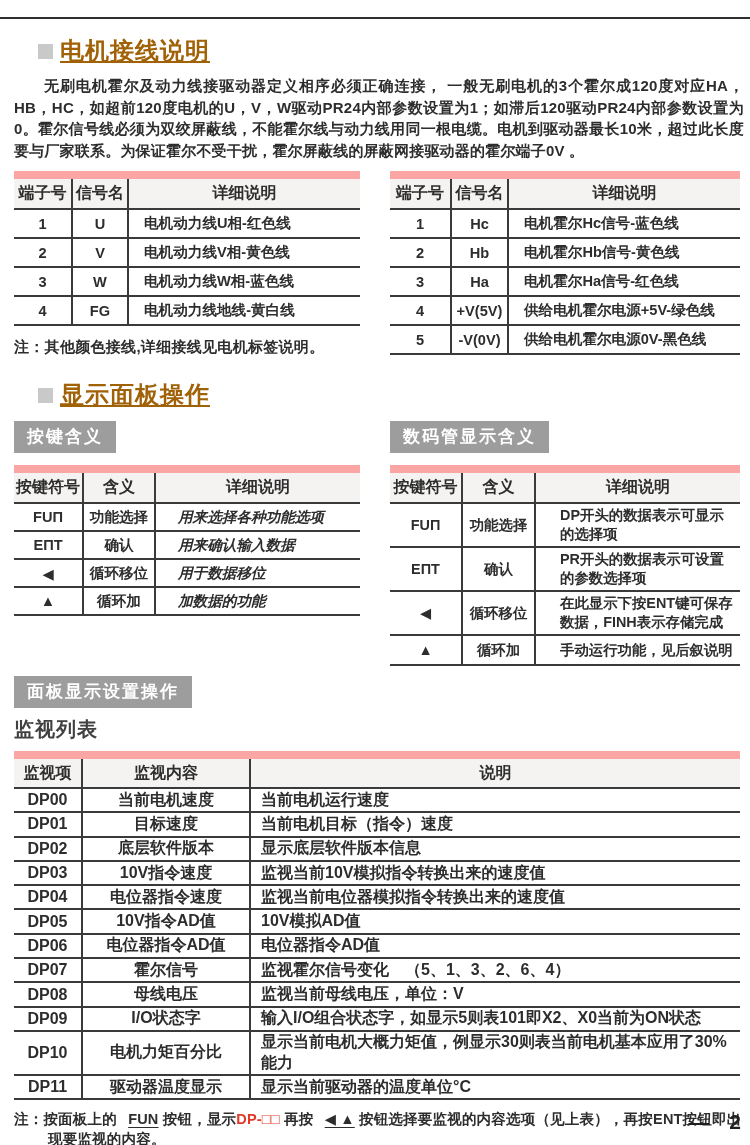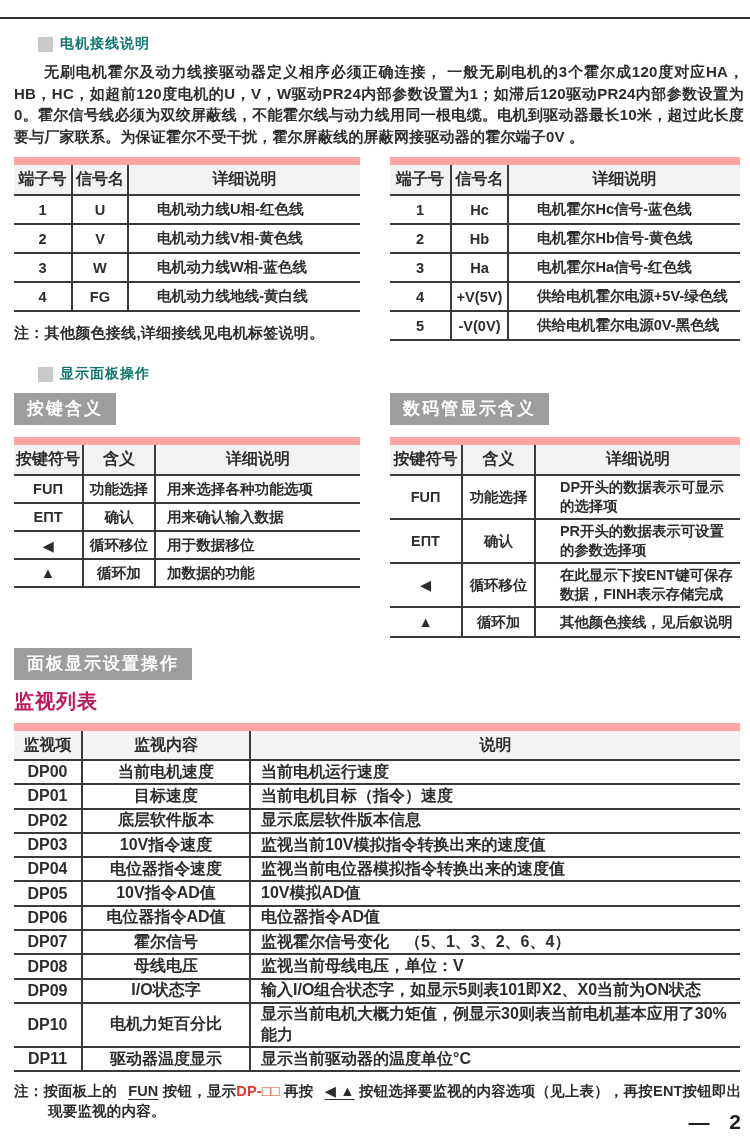--- a/index.html
+++ b/index.html
@@ -9,21 +9,21 @@
     height: 1145px;
     overflow: hidden;
     font-family: "Liberation Sans", "DejaVu Sans", sans-serif;
     color: #2d2d2d;
     font-weight: bold;
   }
   .top-rule { margin-top: 17px; border-top: 2.5px solid #2f2f2f; width: 750px; }
 
   .section-title { display: flex; align-items: center; margin: 16px 0 0 38px; }
   .bullet { width: 15px; height: 15px; background: #c9c9c9; margin-right: 7px; flex: 0 0 auto; }
-  .section-title h1 { font-size: 14px; letter-spacing: 1px; color: #0f766e; }
+  .section-title h1 { font-size: 24px; letter-spacing: 1px; color: #a16207; text-decoration: underline; }
 
   .intro {
     margin: 8px 6px 0 14px;
     font-size: 15px;
     line-height: 21.5px;
     text-align: justify;
     text-indent: 2em;
     letter-spacing: 0.2px;
   }
 
@@ -31,24 +31,24 @@
   .col-left  { width: 346px; }
   .col-right { width: 350px; }
 
   table { border-collapse: collapse; table-layout: fixed; width: 100%; border-top: 8px solid #fca5a5; }
   th, td { border-bottom: 2px solid #3a3a3a; font-weight: bold; }
   th:not(:last-child), td:not(:last-child) { border-right: 2px solid #3a3a3a; }
   thead th { background: #f4f3f1; font-size: 16px; height: 34px; text-align: center; }
   tbody td { font-size: 14.6px; text-align: center; }
 
   .t-wiring tbody td { height: 29px; }
-  .t-wiring td.desc, .t-keys td.desc, .t-mon td.desc { text-align: left; padding-left: 28px; }
+  .t-wiring td.desc, .t-keys td.desc, .t-mon td.desc { text-align: left; padding-left: 15px; }
 
   .t-keys tbody td { height: 28px; }
-  .t-keys td.desc { padding-left: 11px; }
+  .t-keys td.desc { padding-left: 22px; font-style: italic; }
   .t-disp tbody td { font-size: 14.4px; }
   .t-disp tbody tr.tall td { height: 43px; }
   .t-disp tbody tr.short td { height: 30px; }
   .t-disp td.desc { text-align: left; padding: 2px 4px 2px 24px; line-height: 19px; }
 
   .t-mon { margin: 8px 0 0 0; }
   .t-mon thead th { height: 33px; }
   .t-mon tbody td { height: 24.3px; font-size: 16px; }
   .t-mon td.desc { padding-left: 10px; }
 
@@ -60,21 +60,21 @@
     color: #ffffff;
     font-size: 17px;
     font-weight: bold;
     letter-spacing: 2px;
     padding: 4px 13px 5px 13px;
   }
   .badge-row { display: flex; justify-content: flex-start; margin: 10px 0 0 14px; }
   .badge-row .slot-l { width: 376px; }
   .panel-badge-wrap { margin: 10px 0 0 14px; }
 
-  .monitor-title { margin: 8px 0 0 14px; font-size: 20px; color: #be185d; letter-spacing: 1px; }
+  .monitor-title { margin: 8px 0 0 14px; font-size: 20px; color: #404040; letter-spacing: 1px; }
   .monitor-wrap { margin: 0 10px 0 14px; }
 
   .footnote {
     margin: 9px 6px 0 14px;
     font-size: 14.5px;
     line-height: 20px;
     padding-left: 34px;
     text-indent: -34px;
     letter-spacing: 0.2px;
   }
@@ -269,21 +269,21 @@
           <td class="desc">PR开头的数据表示可设置的参数选择项</td>
         </tr>
         <tr class="tall">
           <td>◀</td>
           <td>循环移位</td>
           <td class="desc">在此显示下按ENT键可保存数据，FINH表示存储完成</td>
         </tr>
         <tr class="short">
           <td>▲</td>
           <td>循环加</td>
-          <td class="desc">其他颜色接线，见后叙说明</td>
+          <td class="desc">手动运行功能，见后叙说明</td>
         </tr>
       </tbody>
     </table>
   </div>
 </div>
 
 <div class="panel-badge-wrap">
   <span class="badge">面板显示设置操作</span>
 </div>
 

